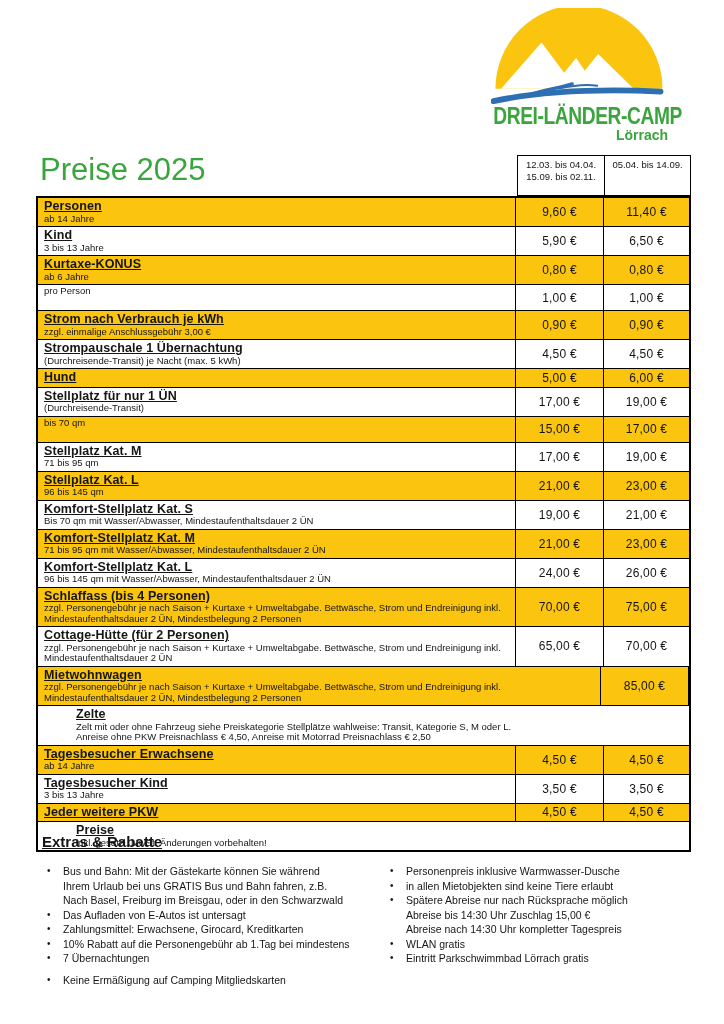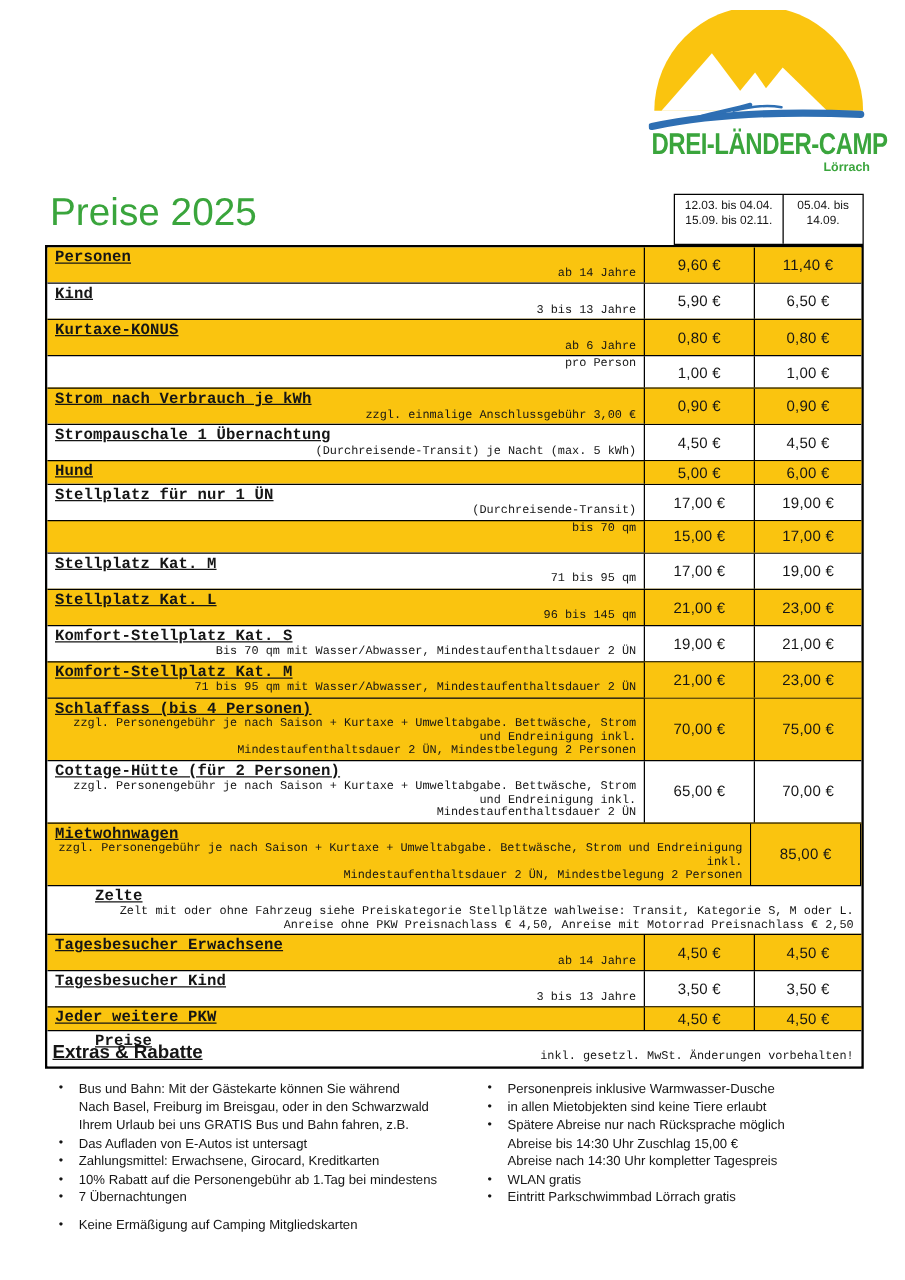--- a/index.html
+++ b/index.html
@@ -5,65 +5,65 @@
   * { margin:0; padding:0; box-sizing:border-box; }
   html,body { background:#ffffff; }
   body {
     width:724px; height:1024px;
     font-family:"Liberation Sans","DejaVu Sans",sans-serif;
     color:#151515;
   }
   .page { position:relative; width:724px; height:1024px; background:#fff; overflow:hidden; }
 
   
-  .logo { position:absolute; left:500px; top:8px; width:212px; }
+  .logo { position:absolute; left:472px; top:8px; width:212px; }
   .logo-emblem { display:block; margin:0 auto; }
   .logo-name {
     color:var(--green); font-weight:bold; font-size:24px; line-height:24px;
     white-space:nowrap; text-align:center;
     transform:scaleX(0.8); transform-origin:50% 50%; letter-spacing:-0.5px;
   }
   .logo-city {
-    color:var(--green); font-weight:bold; font-size:10px; line-height:14px;
+    color:var(--green); font-weight:bold; font-size:14px; line-height:14px;
     text-align:right; padding-right:16px; margin-top:0px;
   }
 
   
   .page-title {
     position:absolute; left:40px; top:152px;
     font-size:31px; font-weight:normal; color:var(--green);
   }
 
   
   .table-wrap { position:absolute; left:36px; top:155px; width:655px; }
   .season-header {
-    position:absolute; right:0; top:0; width:152px; height:41px;
+    position:absolute; right:0; top:0; width:174px; height:41px;
     display:flex; border:1px solid #000; background:#fff;
   }
   .season-cell { padding-top:3px; text-align:center; font-size:9.5px; line-height:12px; }
   .season-cell.c1 { width:87px; border-right:1px solid #000; }
   .season-cell.c2 { flex:1; }
   .table-body { margin-top:41px; border:2px solid #000; background:#fff; }
   .row { display:flex; border-top:1px solid #000; background:#fff; }
   .row:first-child { border-top:none; }
   .row-yellow { background:var(--yellow); }
   .row-yellow .cell-p1, .row-yellow .cell-p2 { background:var(--yellow); }
-  .cell-main { flex:1; padding:1px 6px 2px 6px; border-right:1px solid #000;font-family:Liberation Mono, monospace; }
+  .cell-main { flex:1; padding:1px 6px 2px 6px; border-right:1px solid #000; }
   .row-full .cell-main { border-right:none;margin-left:32px; }
   .cell-p1, .cell-p2 {
     display:flex; align-items:center; justify-content:center;
     font-size:12px; letter-spacing:0.2px;
   }
   .cell-p1 { width:88px; border-right:1px solid #000; }
   .cell-p2 { width:85px; }
   .row-title {
     font-size:12.5px; font-weight:bold; text-decoration:underline;
     line-height:14.5px; letter-spacing:0.1px;
   }
-  .row-desc { font-size:9.5px; line-height:10.5px;text-align:right; }
+  .row-desc { font-size:9.5px; line-height:10.5px; }
   .h1 { min-height:16px; } .h2 { min-height:26px; } .h3 { min-height:37px; }
 
   
   .extras { position:absolute; left:42px; top:833px; width:655px; }
   .extras-heading {
     font-size:15px; font-weight:bold; text-decoration:underline; margin-bottom:14px;
   }
   .extras-cols { display:flex; }
   .extras-col-left { width:348px; padding-left:5px; }
   .extras-col-right { flex:1; }
@@ -199,20 +199,28 @@
           <div class="cell-p2">21,00 €</div>
         </div>
         <div class="row row-yellow h2">
           <div class="cell-main">
             <div class="row-title">Komfort-Stellplatz Kat. M</div>
             <div class="row-desc">71 bis 95 qm mit Wasser/Abwasser, Mindestaufenthaltsdauer 2 ÜN</div>
           </div>
           <div class="cell-p1">21,00 €</div>
           <div class="cell-p2">23,00 €</div>
         </div>
+        <div class="row row-white h2">
+          <div class="cell-main">
+            <div class="row-title">Komfort-Stellplatz Kat. L</div>
+            <div class="row-desc">96 bis 145 qm mit Wasser/Abwasser, Mindestaufenthaltsdauer 2 ÜN</div>
+          </div>
+          <div class="cell-p1">24,00 €</div>
+          <div class="cell-p2">26,00 €</div>
+        </div>
         <div class="row row-yellow h3">
           <div class="cell-main">
             <div class="row-title">Schlaffass (bis 4 Personen)</div>
             <div class="row-desc">zzgl. Personengebühr je nach Saison + Kurtaxe + Umweltabgabe. Bettwäsche, Strom und Endreinigung inkl.</div>
             <div class="row-desc">Mindestaufenthaltsdauer 2 ÜN, Mindestbelegung 2 Personen</div>
           </div>
           <div class="cell-p1">70,00 €</div>
           <div class="cell-p2">75,00 €</div>
         </div>
         <div class="row row-white h3">
@@ -272,22 +280,22 @@
   </div>
 
   <div class="extras">
     <div class="extras-heading">Extras &amp; Rabatte</div>
     <div class="extras-cols">
       <div class="extras-col-left">
           <div class="bullet-item">
             <span class="bullet-glyph">•</span>
             <div class="bullet-lines">
               <div class="bullet-line">Bus und Bahn: Mit der Gästekarte können Sie während</div>
+              <div class="bullet-line">Ihrem Urlaub bei uns GRATIS Bus und Bahn fahren, z.B.</div>
               <div class="bullet-line">Nach Basel, Freiburg im Breisgau, oder in den Schwarzwald</div>
-              <div class="bullet-line">Ihrem Urlaub bei uns GRATIS Bus und Bahn fahren, z.B.</div>
             </div>
           </div>
           <div class="bullet-item">
             <span class="bullet-glyph">•</span>
             <div class="bullet-lines">
               <div class="bullet-line">Das Aufladen von E-Autos ist untersagt</div>
             </div>
           </div>
           <div class="bullet-item">
             <span class="bullet-glyph">•</span>

